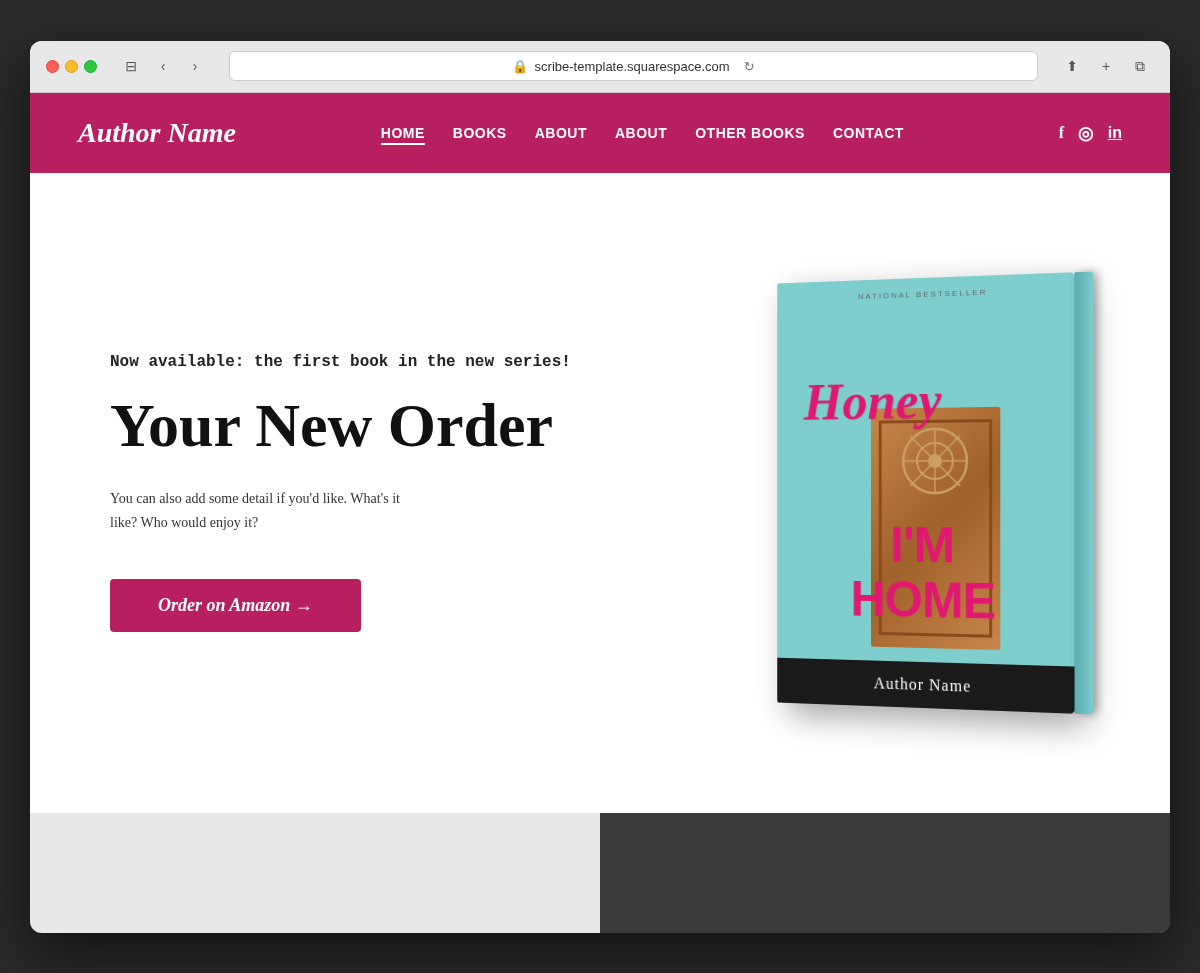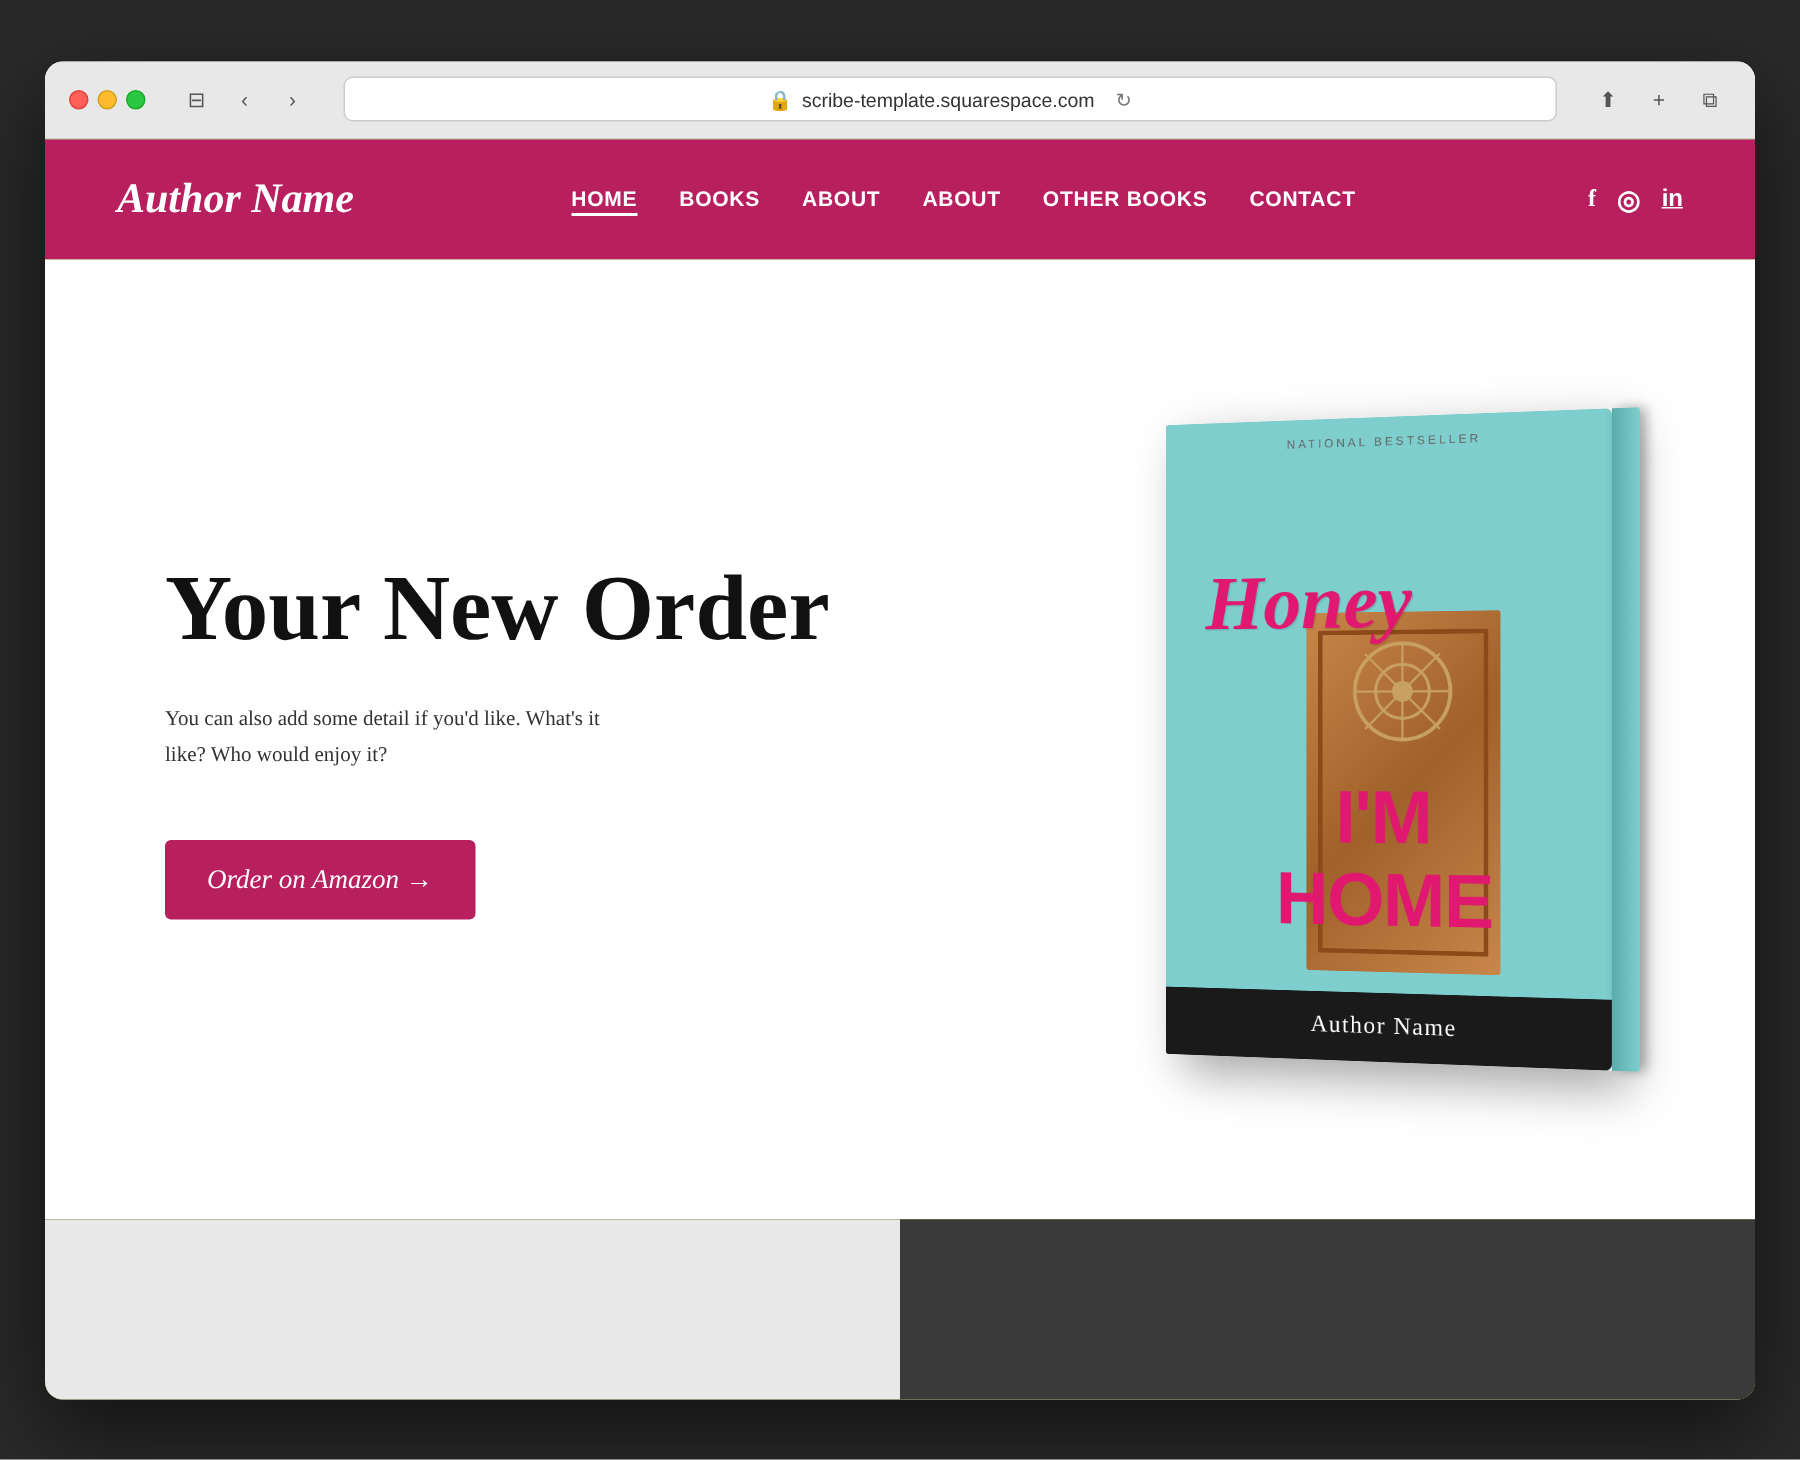--- a/index.html
+++ b/index.html
@@ -86,21 +86,21 @@
 
     .toolbar-actions {
       display: flex;
       gap: 6px;
       color: #555;
       font-size: 16px;
     }
 
     
     .website {
-      background: #84cc16;
+      background: #6d28d9;
     }
 
     
     .site-nav {
       background: #b81f5e;
       padding: 0 48px;
       height: 80px;
       display: flex;
       align-items: center;
       justify-content: space-between;
@@ -187,24 +187,24 @@
       color: #333;
       line-height: 1.7;
       margin-bottom: 16px;
     }
 
     .hero-cta {
       display: inline-block;
       margin-top: 28px;
       background: #b81f5e;
       color: #fff;
-      padding: 16px 28px;
+      padding: 16px 48px;
       font-family: Georgia, serif;
       font-size: 18px;
-      font-weight: normal;
+      font-weight: bold;
       font-style: italic;
       text-decoration: none;
       border-radius: 4px;
       cursor: pointer;
       border: none;
     }
 
     
     .hero-image {
       flex: 0 0 380px;
@@ -378,20 +378,21 @@
 
       <div class="nav-social">
         <span style="font-family:Georgia,serif;font-weight:bold;">f</span>
         <span style="font-size:18px;">◎</span>
         <span style="font-family:sans-serif;font-size:16px;font-weight:bold;text-decoration:underline;">in</span>
       </div>
     </nav>
 
     <section class="hero-section">
       <div class="hero-text">
+        <p class="hero-available">Now available: the first book in the new series!</p>
 
         <h1 class="hero-title">
           <span>Your New Order</span><br>
         </h1>
 
         <p class="hero-desc" style="white-space:pre-line;">You can also add some detail if you'd like. What's it
 like? Who would enjoy it?</p>
 
         <button class="hero-cta">Order on Amazon →</button>
       </div>

